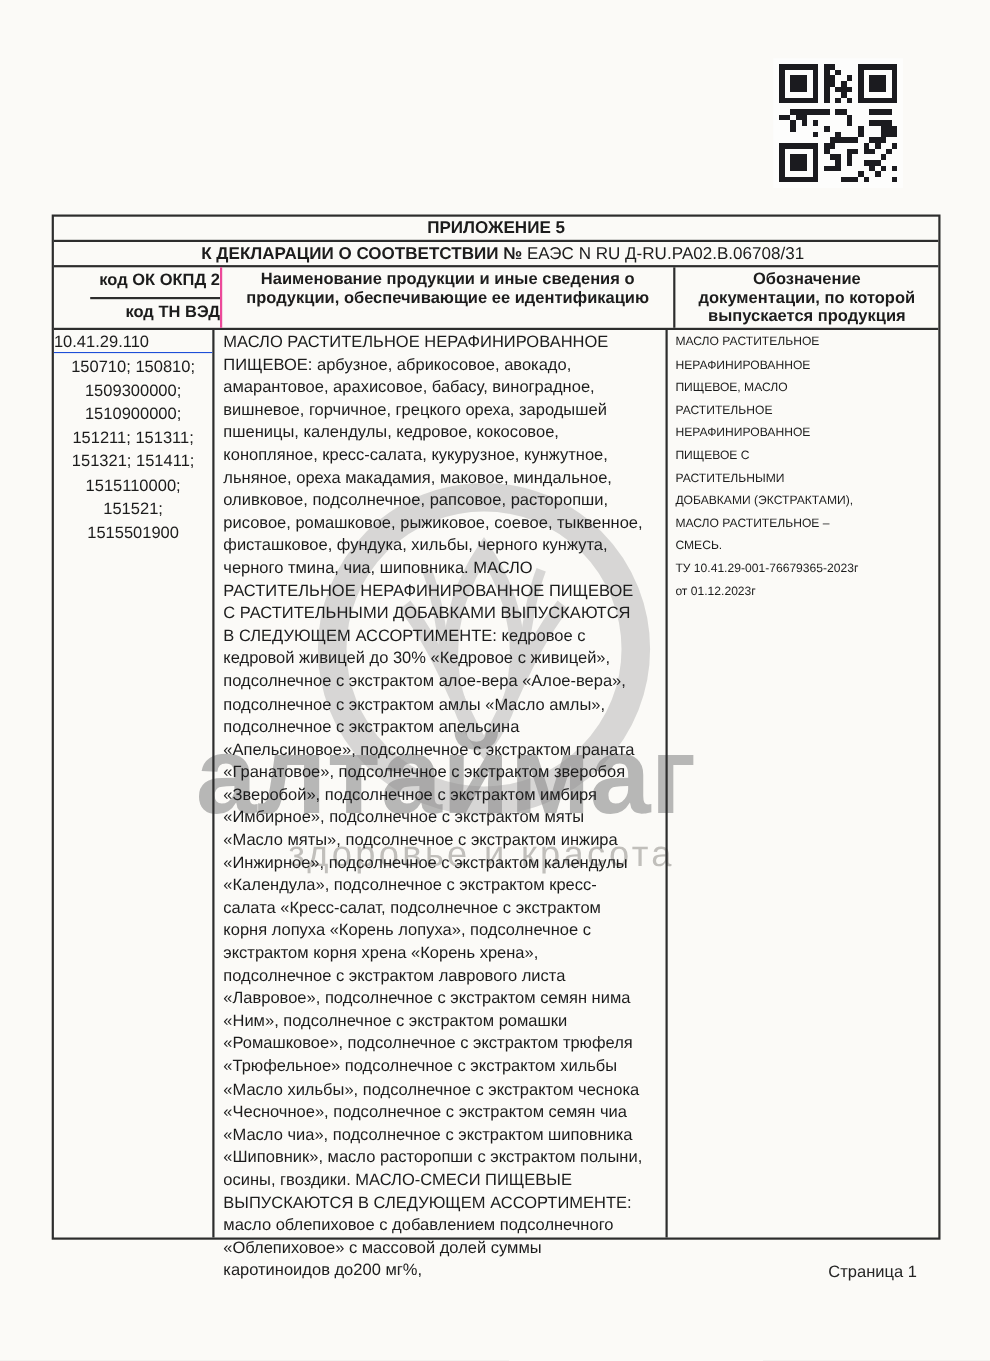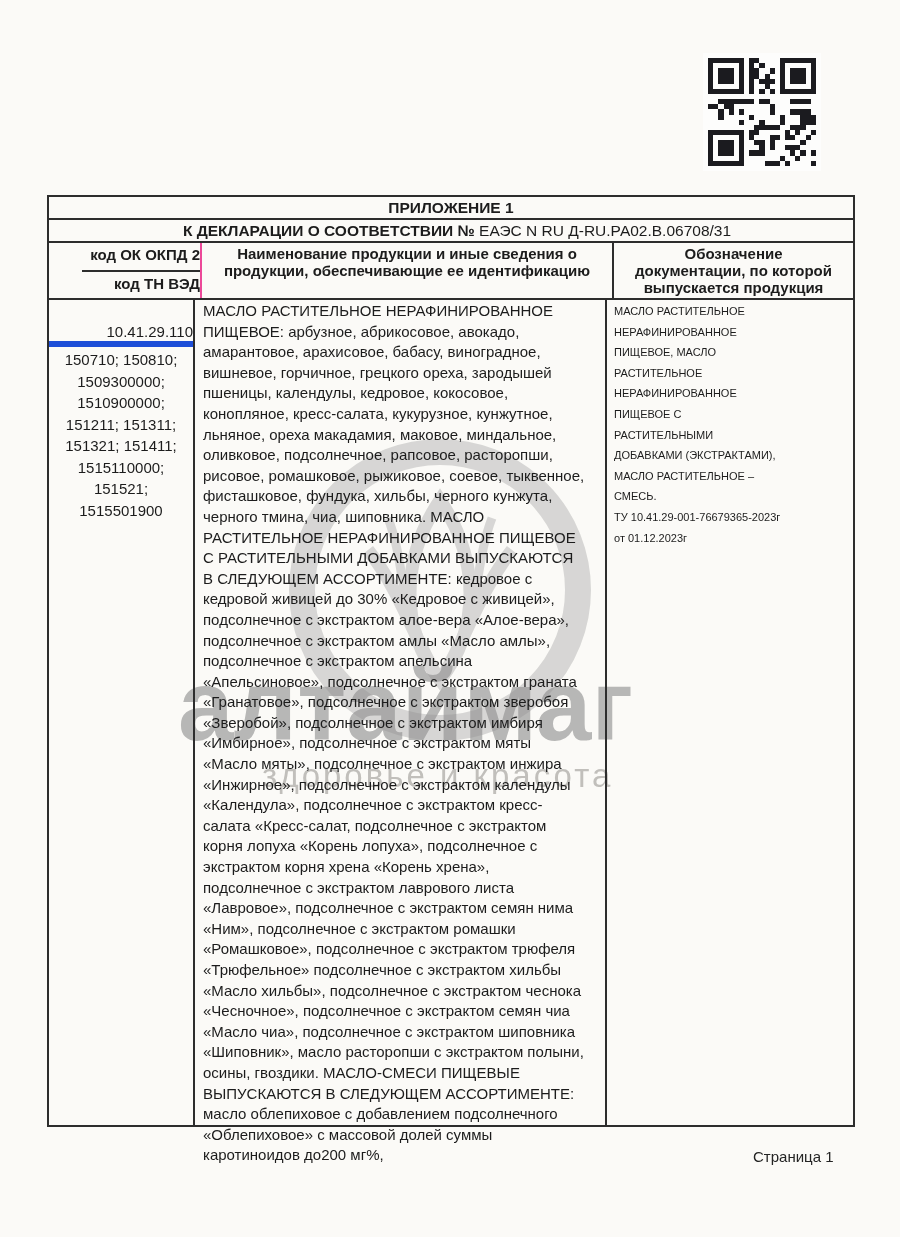--- a/index.html
+++ b/index.html
@@ -41,21 +41,21 @@
   .c1h > div { font-weight:bold; font-size:15px; padding:3px 0 2px 8px; text-align:left; flex:1; }
   .c1h > div:first-child { border-bottom:2px solid #2d2d2d; }
   .c2h { width:412px; border-right:2px solid #2d2d2d; }
   .c3h { flex:1; }
   .c2h, .c3h {
     font-weight:bold; font-size:15px; line-height:17px;
     text-align:center; padding:2px 14px;
   }
   .grid-body { display:flex; height:825px; }
   .c1b { width:146px; border-right:2px solid #2d2d2d; font-size:15px; }
-  .okpd  { text-align:right; border-bottom:6px solid #1d4ed8; padding:2px 0 1px;margin-top:21px; }
+  .okpd  { text-align:left; border-bottom:1px solid #1d4ed8; padding:2px 0 1px; }
   .tnved { text-align:center; white-space:pre-line; line-height:21.5px; padding-top:2px; }
   .c2b {
     width:412px; border-right:2px solid #2d2d2d;
     font-size:15px; line-height:20.6px;
     padding:1px 18px 0 8px; text-align:left;
   }
   .c3b {
     flex:1; font-size:11px; line-height:20.6px;
     padding:1px 4px 0 7px; white-space:pre-line; text-align:left;
   }
@@ -187,21 +187,21 @@
         <rect x="14" y="0" width="7" height="7" fill="#1b1b1f"></rect>
         <rect x="15" y="1" width="5" height="5" fill="#fdfdfc"></rect>
         <rect x="16" y="2" width="3" height="3" fill="#1b1b1f"></rect>
         <rect x="0" y="14" width="7" height="7" fill="#1b1b1f"></rect>
         <rect x="1" y="15" width="5" height="5" fill="#fdfdfc"></rect>
         <rect x="2" y="16" width="3" height="3" fill="#1b1b1f"></rect>
       </svg>
   </div>
 
   <div class="doc-table">
-    <div class="trow row-title">ПРИЛОЖЕНИЕ 1</div>
+    <div class="trow row-title">ПРИЛОЖЕНИЕ 5</div>
     <div class="trow row-decl">
       <span class="b">К ДЕКЛАРАЦИИ О СООТВЕТСТВИИ №</span><span> ЕАЭС N RU Д-RU.РА02.В.06708/31</span>
     </div>
 
     <div class="grid-head">
       <div class="c1h">
         <div>код ОК ОКПД 2</div>
         <div>код ТН ВЭД</div>
       </div>
       <div class="c2h">Наименование продукции и иные сведения о продукции, обеспечивающие ее идентификацию</div>

